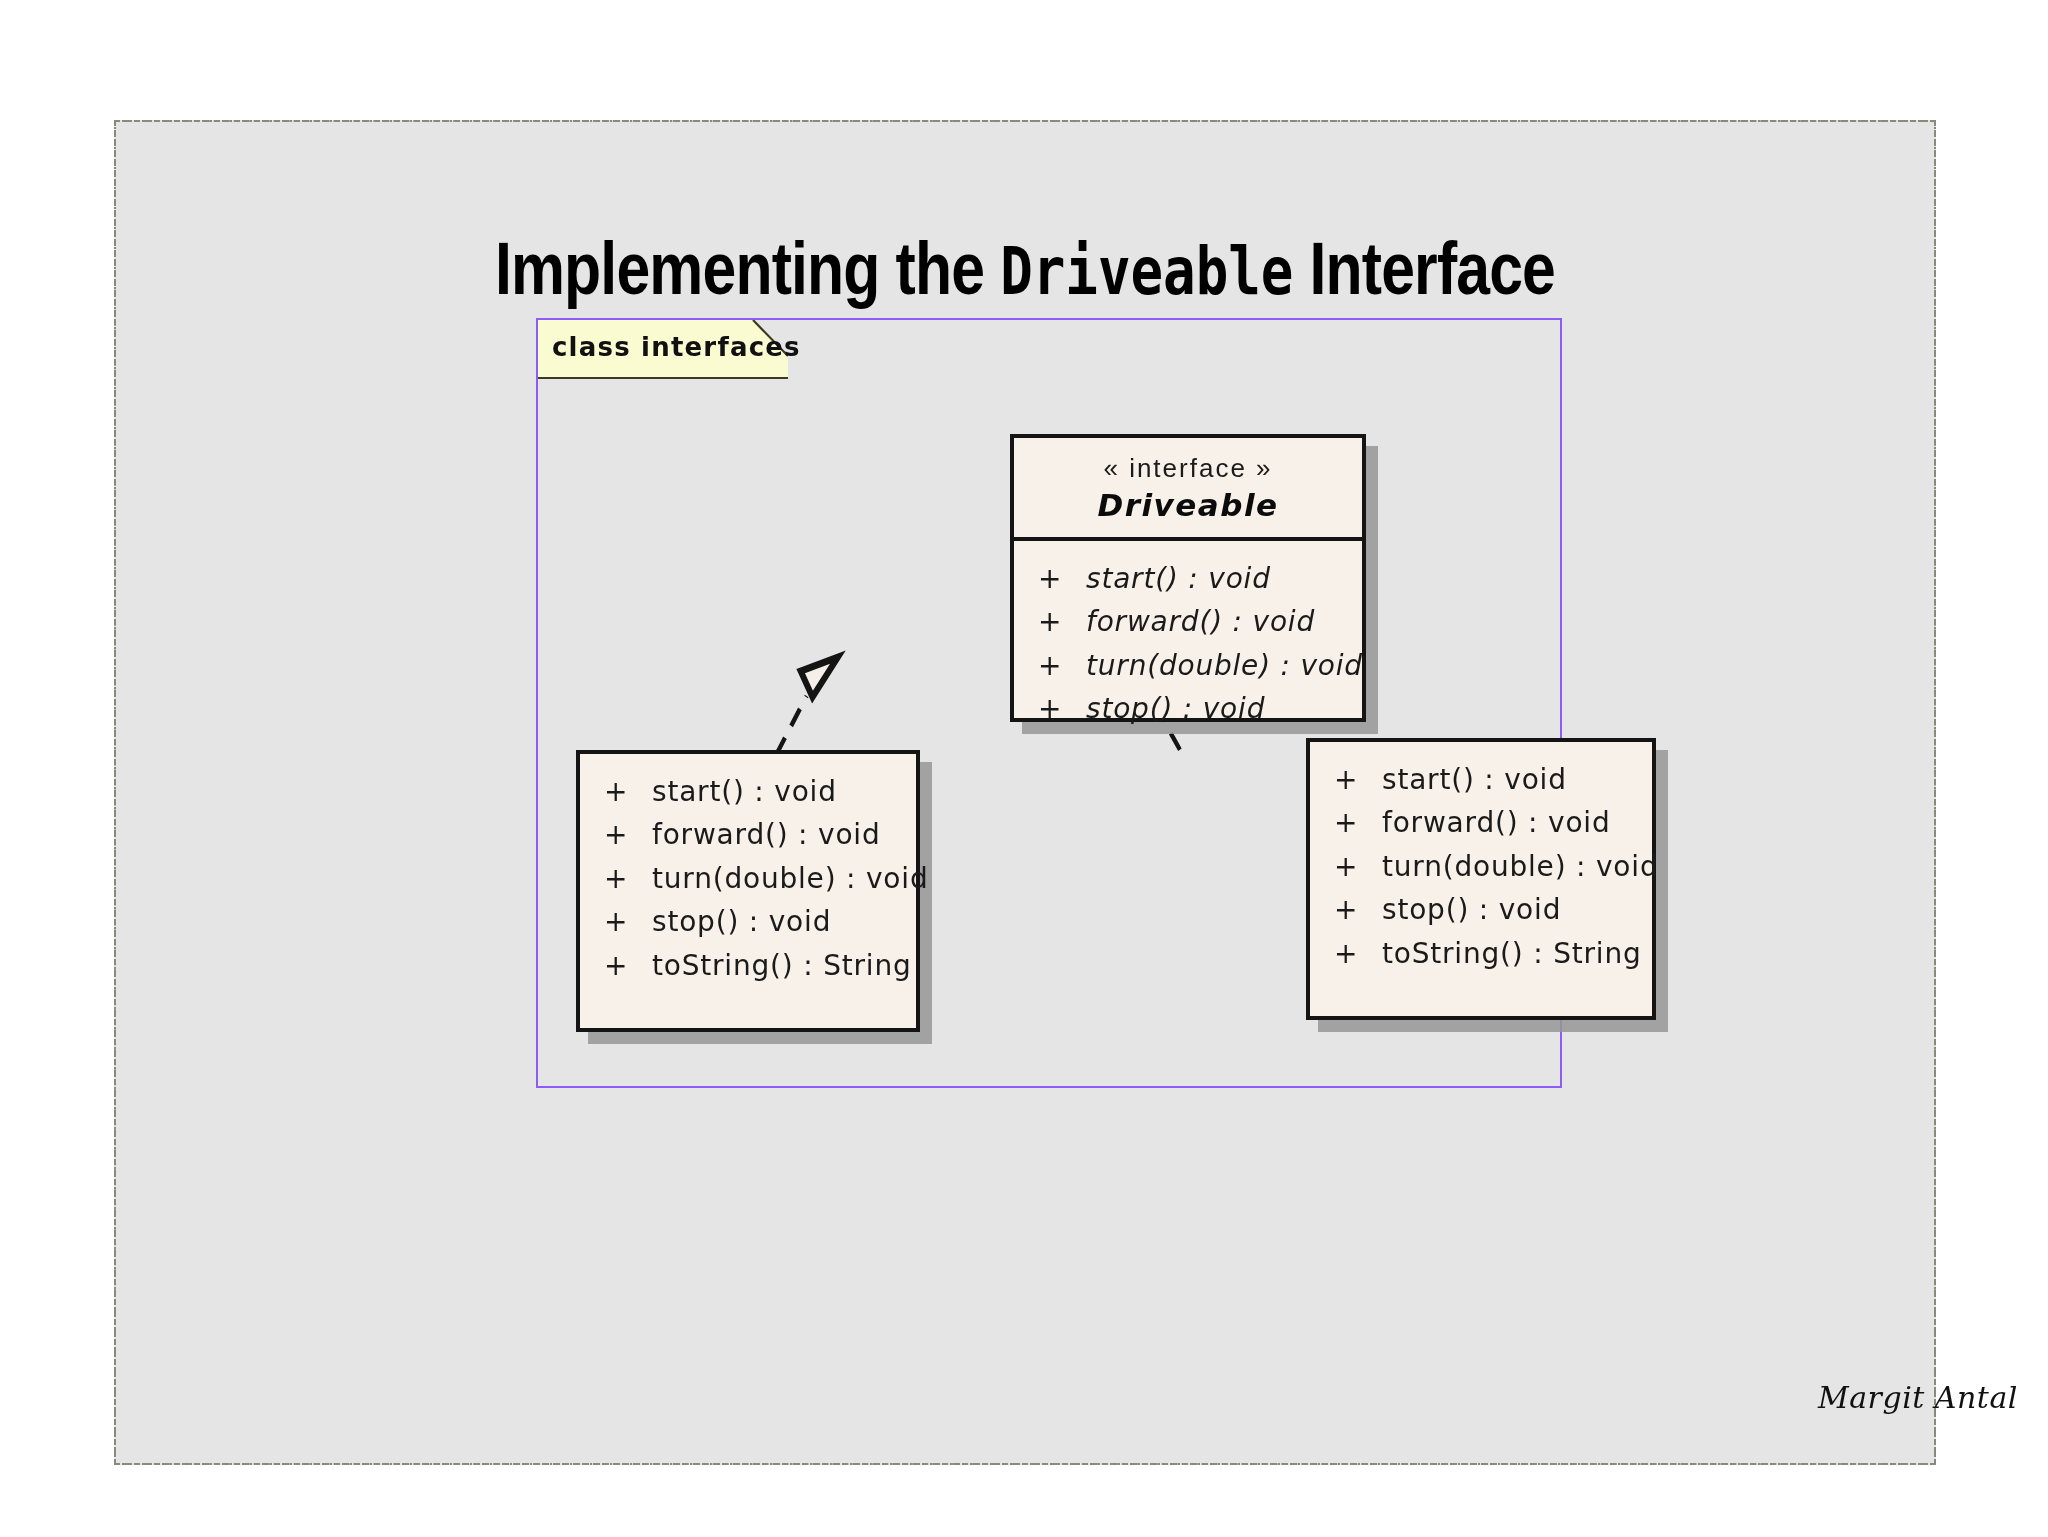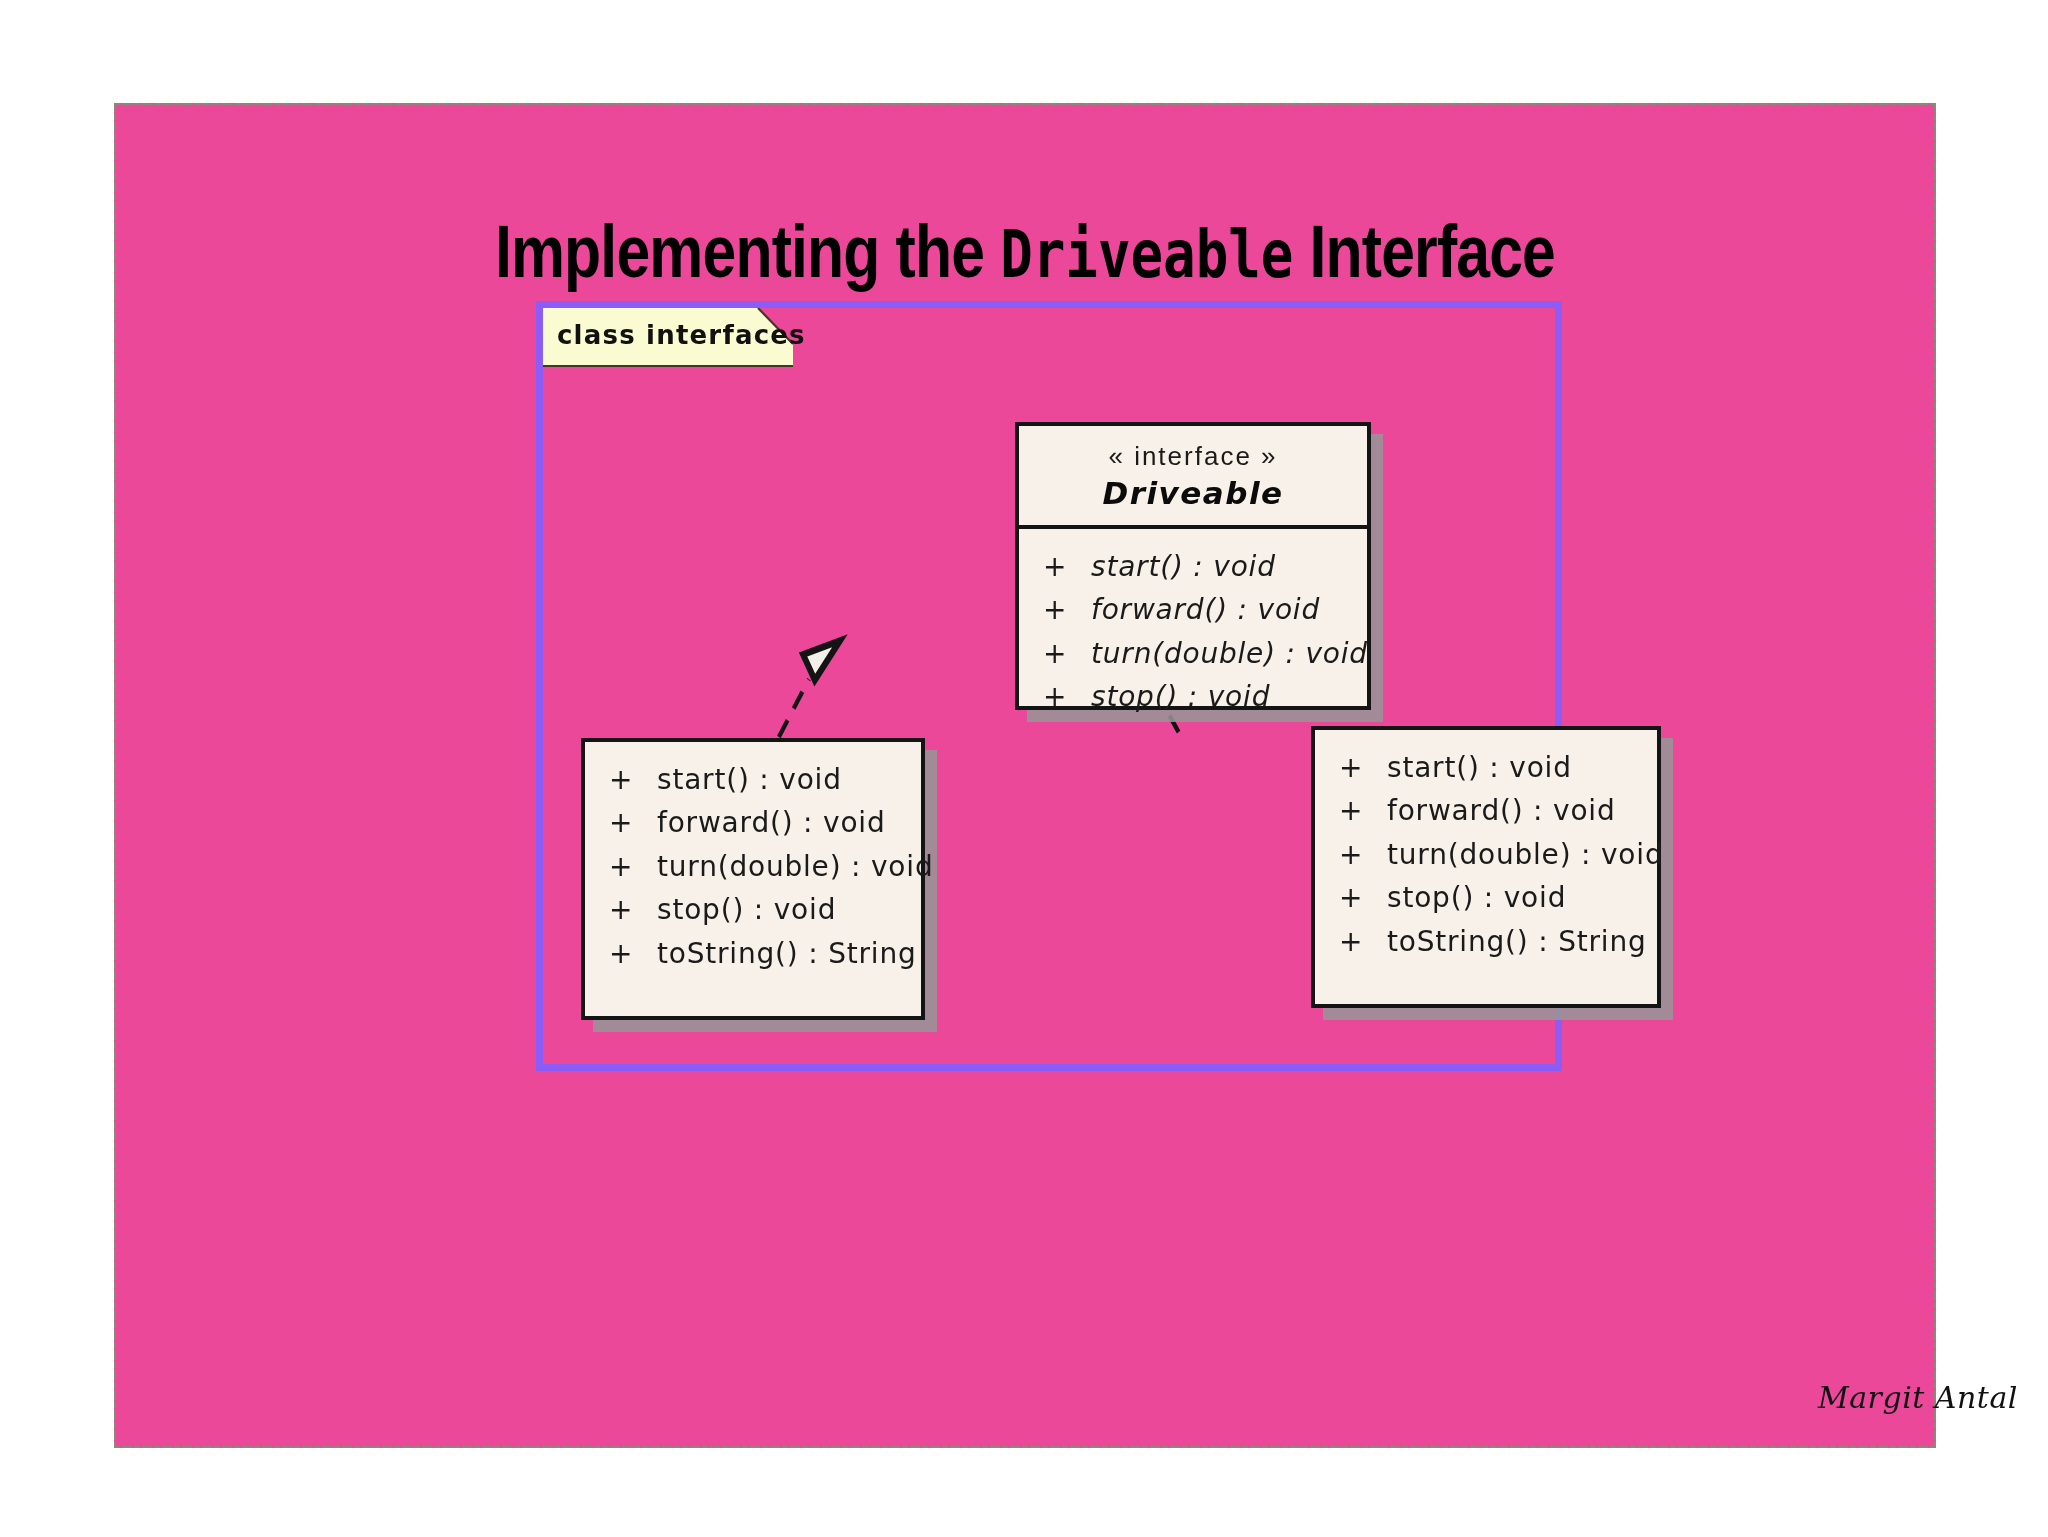--- a/index.html
+++ b/index.html
@@ -17,24 +17,24 @@
     width: 2048px;
     height: 1537px;
     background: #ffffff;
     overflow: hidden;
   }
 
   
   #slide {
     position: absolute;
     left: 114px;
-    top: 103px;
+    top: 120px;
     width: 1822px;
     height: 1345px;
-    background: #ec4899;
+    background: #e5e5e5;
     border: 2px dashed #8a8a7a;
     border-style: dashed;
     box-sizing: border-box;
   }
   #slide::before {
     content: "";
     position: absolute;
     left: -2px; top: -2px; right: -2px; bottom: -2px;
     border: 2px dotted #8a8a7a;
     pointer-events: none;
@@ -64,21 +64,21 @@
     letter-spacing: 0px;
   }
 
   
   #package-frame {
     position: absolute;
     left: 420px;
     top: 196px;
     width: 1026px;
     height: 770px;
-    border: 7px solid #8b5cf6;
+    border: 2px solid #8b5cf6;
     box-sizing: border-box;
     background: transparent;
   }
   #package-tab {
     position: absolute;
     left: 0px;
     top: 0px;
     width: 250px;
     height: 62px;
     box-sizing: border-box;

